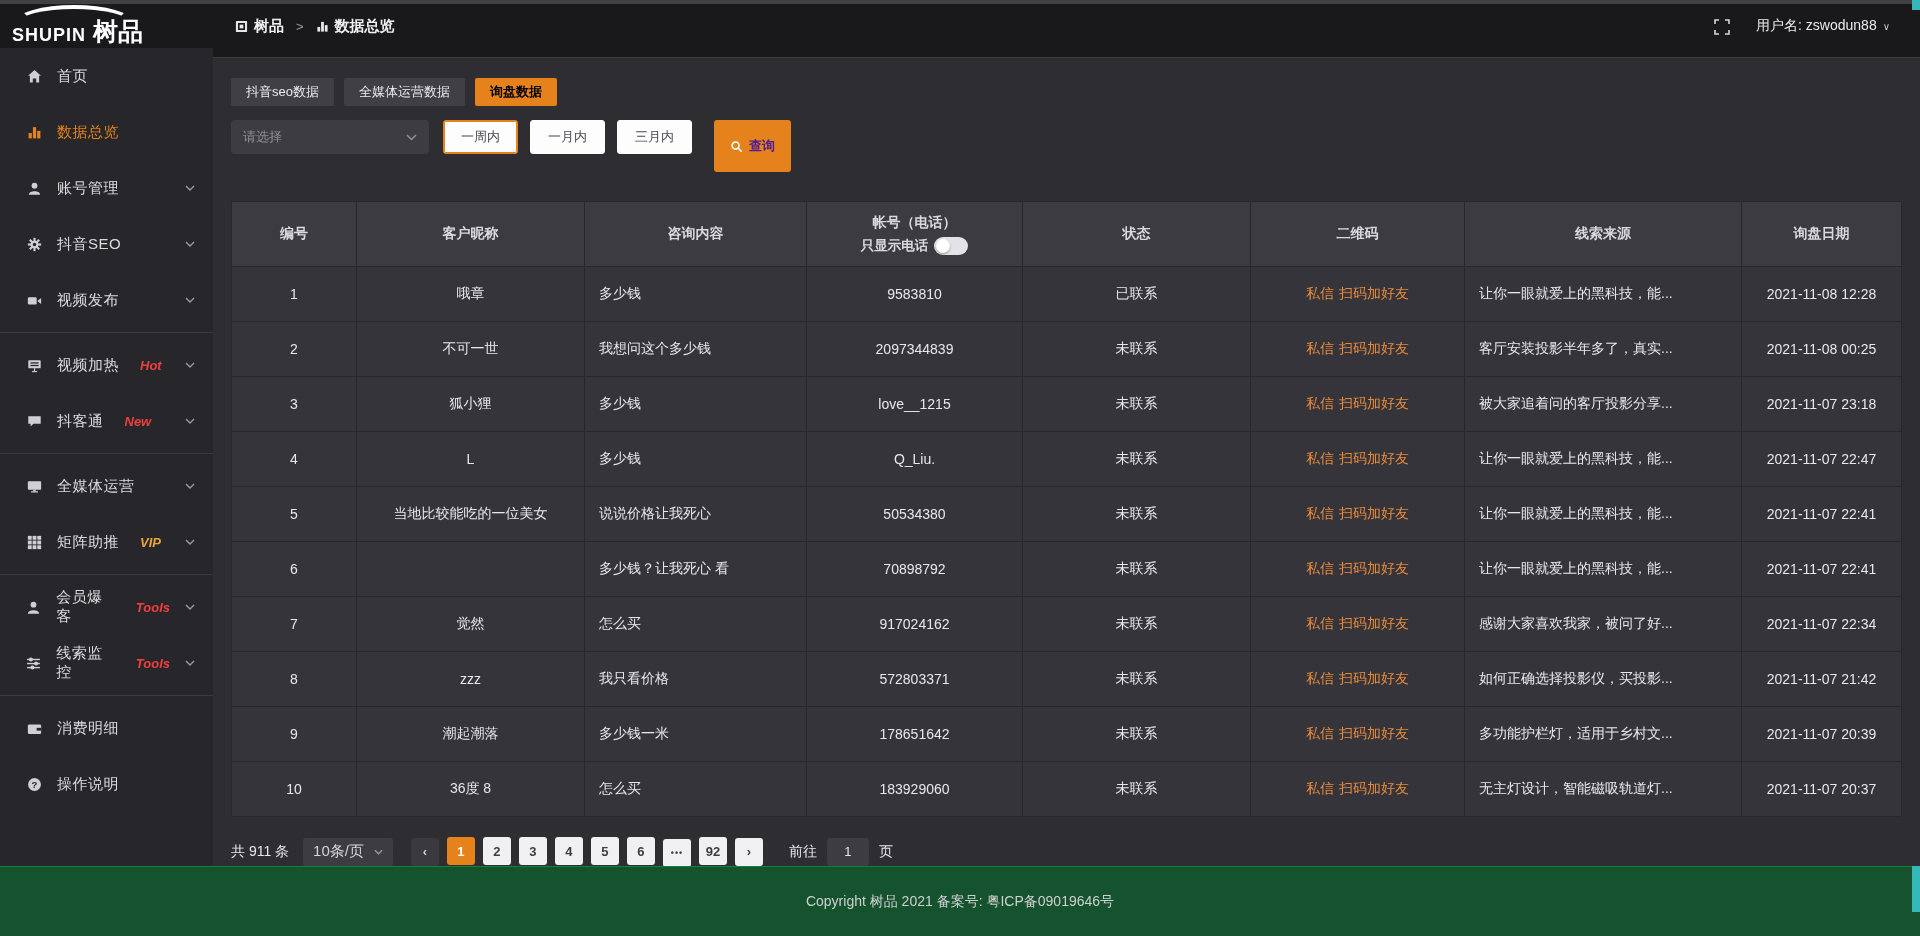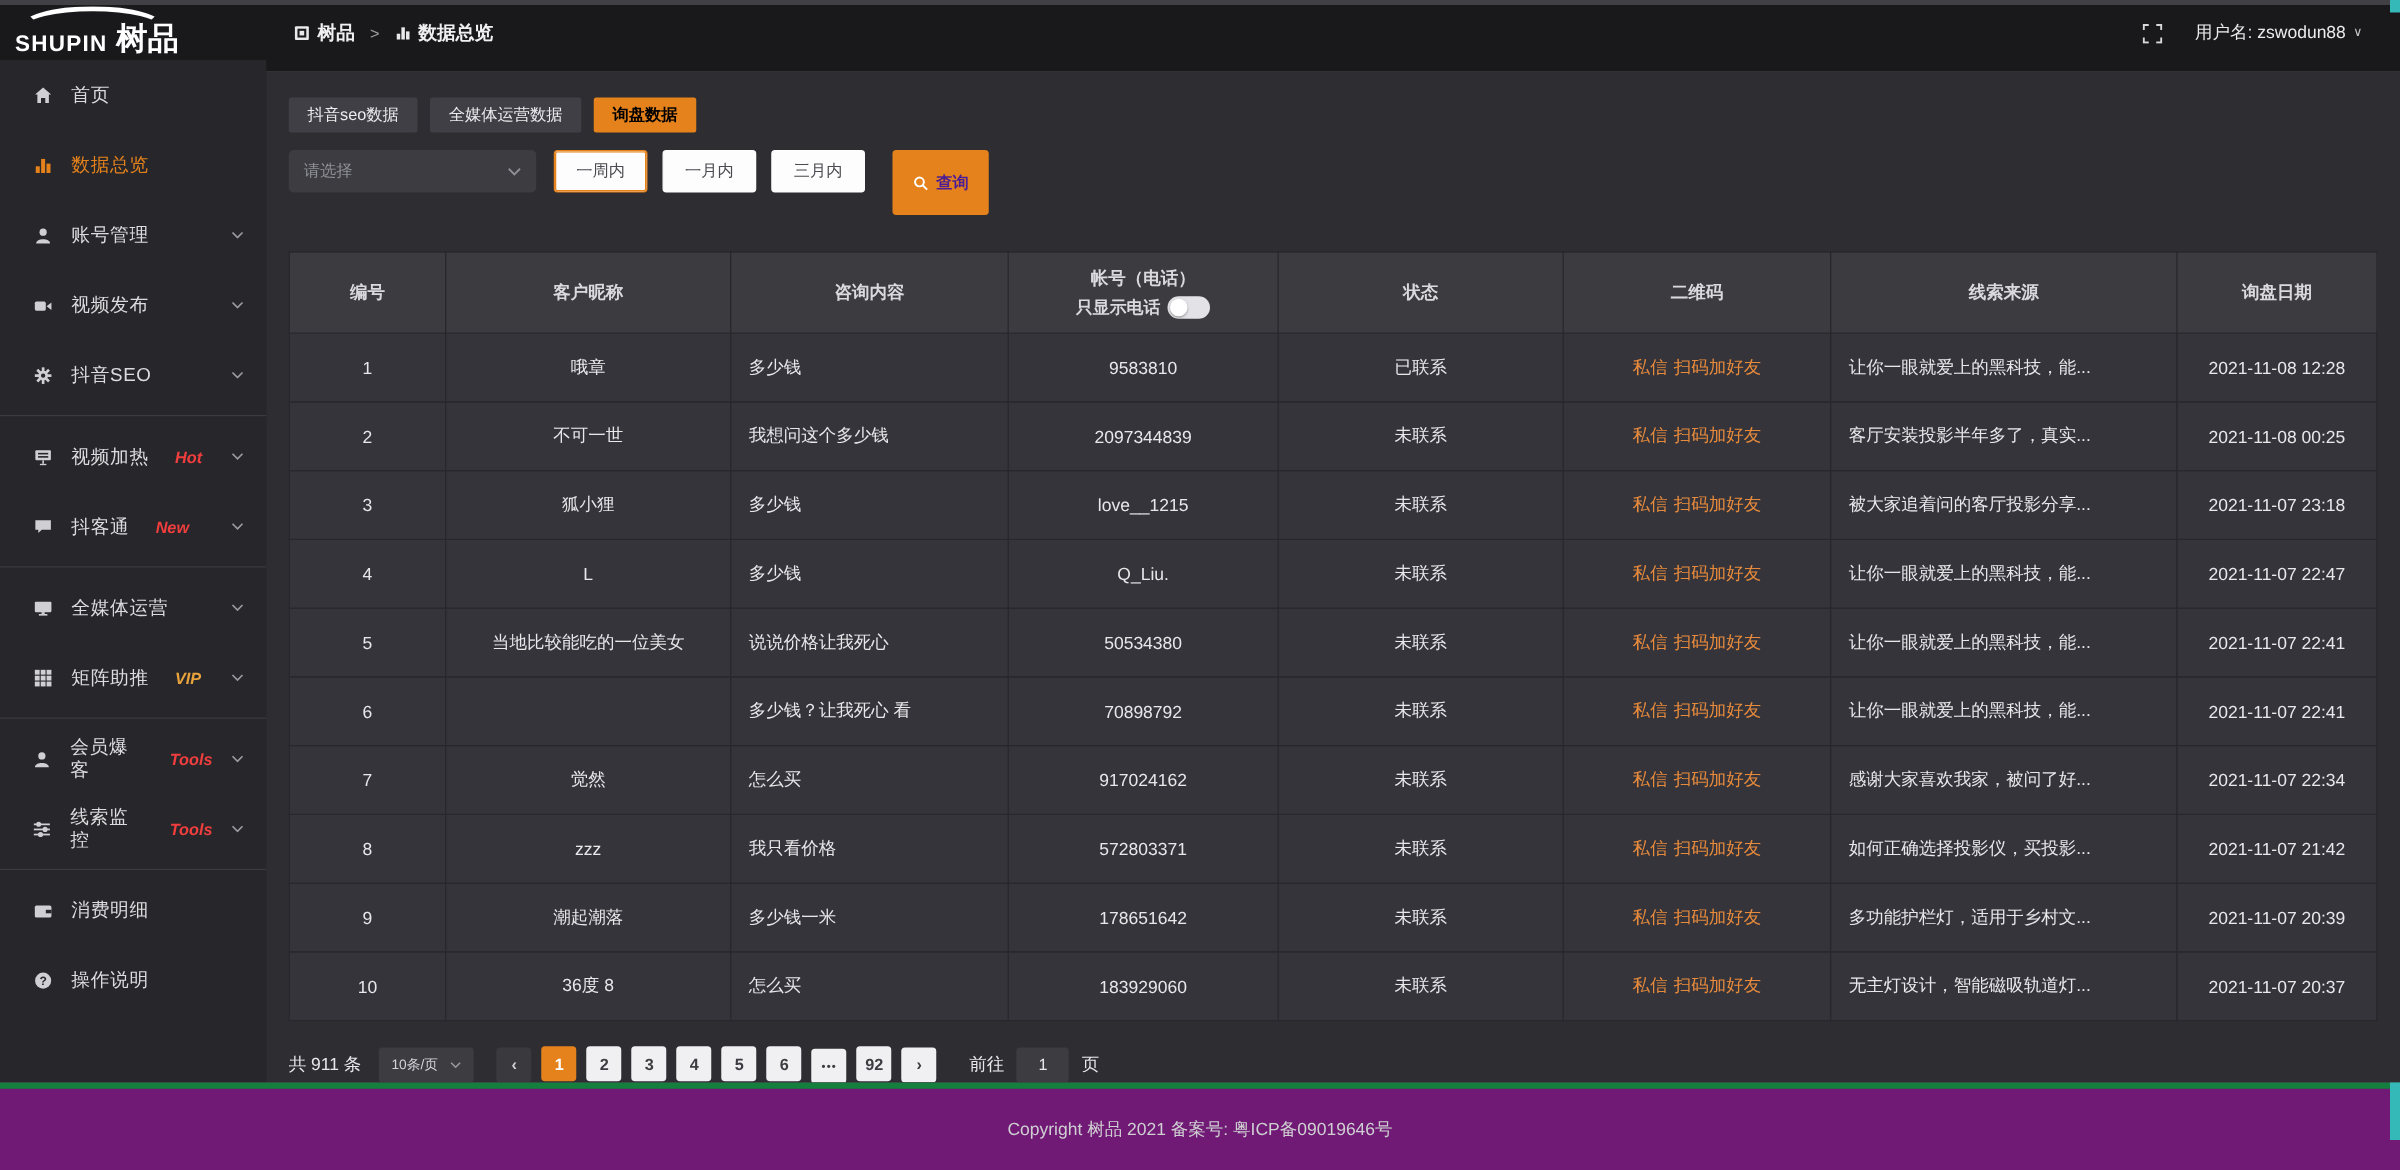--- a/index.html
+++ b/index.html
@@ -54,29 +54,29 @@
   .toggle-line { display:flex; align-items:center; justify-content:center; gap:6px; margin-top:5px; font-weight:bold; font-size:13.5px; }
   .switch { width:34px; height:18px; border-radius:9px; background:#e3e3e7; position:relative; display:inline-block; cursor:pointer; }
   .switch .knob { position:absolute; top:2px; left:2px; width:14px; height:14px; border-radius:50%; background:#fff; box-shadow:0 1px 2px rgba(0,0,0,0.35); }
   .txt-orange { color:#e78a3c; }
   .qr-links { display:inline-flex; gap:5px; }
   .qr-links span { color:#e78a3c; cursor:pointer; }
   td.source-cell { text-overflow:ellipsis; cursor:pointer; }
   
   .pagination { margin-top:20px; display:flex; align-items:center; font-size:14px; color:#e8e8eb; }
   .pg-total { margin-right:14px; }
-  .pg-size { height:28px; background:#3c3c41; border-radius:3px; display:flex; align-items:center; gap:10px; padding:0 10px; font-size:11px; color:#d3d3d8; margin-right:18px; cursor:pointer; }
+  .pg-size { height:28px; background:#3c3c41; border-radius:3px; display:flex; align-items:center; gap:10px; padding:0 10px; font-size:15px; color:#d3d3d8; margin-right:18px; cursor:pointer; }
   .pg-btn { width:28px; height:28px; border:none; border-radius:3px; background:#f0f0f2; color:#3c3c42; font-size:13px; font-weight:bold; margin-right:8px; cursor:pointer; display:inline-flex; align-items:center; justify-content:center; font-family:inherit; }
   .pg-btn.dark { background:#39393e; color:#cfcfd4; }
   .pg-btn.active { background:#e5821c; color:#fff; }
   .pg-btn.ellipsis { font-size:9px; letter-spacing:1px; }
   .pg-goto { display:flex; align-items:center; gap:10px; margin-left:18px; }
   .pg-input { width:42px; height:28px; background:#3c3c41; border:none; border-radius:3px; color:#e8e8eb; text-align:center; font-size:13px; font-family:inherit; }
   
-  .footer { position:absolute; bottom:0; left:0; right:0; height:70px; background:#701a75; border-top:5px solid #15803d; display:flex; align-items:center; justify-content:center; font-size:14px; color:#cfcfd2; z-index:4; }
+  .footer { position:absolute; bottom:0; left:0; right:0; height:70px; background:#14532d; border-top:1px solid #15803d; display:flex; align-items:center; justify-content:center; font-size:14px; color:#cfcfd2; z-index:4; }
   
   .sb-thumb-top { position:absolute; right:0; top:0; width:8px; height:10px; background:#35b8b8; z-index:9; }
   .sb-thumb-bottom { position:absolute; right:0; top:866px; width:8px; height:46px; background:#35b8b8; z-index:9; }
 </style>
 </head>
 <body>
 
 <div class="top-strip"></div>
 
 <header class="topbar">
@@ -152,43 +152,43 @@
         <span class="s-label">账号管理</span>
         <span class="s-chevron">
           <svg width="10" height="6" viewBox="0 0 10 6" fill="none" stroke="#9a9aa0" stroke-width="1.4">
             <polyline points="1,1 5,5 9,1"></polyline>
           </svg>
         </span>
       </li>
       <li class="side-item">
         <span class="s-icon">
           <svg width="15" height="15" viewBox="0 0 14 14" fill="#cfcfd4">
-            <rect x="0.8" y="4" width="8.2" height="6.8" rx="1.2"></rect>
-            <polygon points="9.6,7.4 13.2,4.6 13.2,10.2"></polygon>
-          </svg>
-        </span>
-        <span class="s-label">视频发布</span>
-        <span class="s-chevron">
-          <svg width="10" height="6" viewBox="0 0 10 6" fill="none" stroke="#9a9aa0" stroke-width="1.4">
-            <polyline points="1,1 5,5 9,1"></polyline>
-          </svg>
-        </span>
-      </li>
-      <li class="side-item">
-        <span class="s-icon">
-          <svg width="15" height="15" viewBox="0 0 14 14" fill="#cfcfd4">
             <rect x="6" y="0.8" width="2" height="12.4"></rect>
             <rect x="0.8" y="6" width="12.4" height="2"></rect>
             <rect x="6" y="0.8" width="2" height="12.4" transform="rotate(45 7 7)"></rect>
             <rect x="6" y="0.8" width="2" height="12.4" transform="rotate(-45 7 7)"></rect>
             <circle cx="7" cy="7" r="3.6"></circle>
             <circle cx="7" cy="7" r="1.6" fill="#27272b"></circle>
           </svg>
         </span>
         <span class="s-label">抖音SEO</span>
+        <span class="s-chevron">
+          <svg width="10" height="6" viewBox="0 0 10 6" fill="none" stroke="#9a9aa0" stroke-width="1.4">
+            <polyline points="1,1 5,5 9,1"></polyline>
+          </svg>
+        </span>
+      </li>
+      <li class="side-item">
+        <span class="s-icon">
+          <svg width="15" height="15" viewBox="0 0 14 14" fill="#cfcfd4">
+            <rect x="0.8" y="4" width="8.2" height="6.8" rx="1.2"></rect>
+            <polygon points="9.6,7.4 13.2,4.6 13.2,10.2"></polygon>
+          </svg>
+        </span>
+        <span class="s-label">视频发布</span>
         <span class="s-chevron">
           <svg width="10" height="6" viewBox="0 0 10 6" fill="none" stroke="#9a9aa0" stroke-width="1.4">
             <polyline points="1,1 5,5 9,1"></polyline>
           </svg>
         </span>
       </li>
       <li class="side-divider"></li>
       <li class="side-item">
         <span class="s-icon">
           <svg width="15" height="15" viewBox="0 0 14 14" fill="#cfcfd4">

